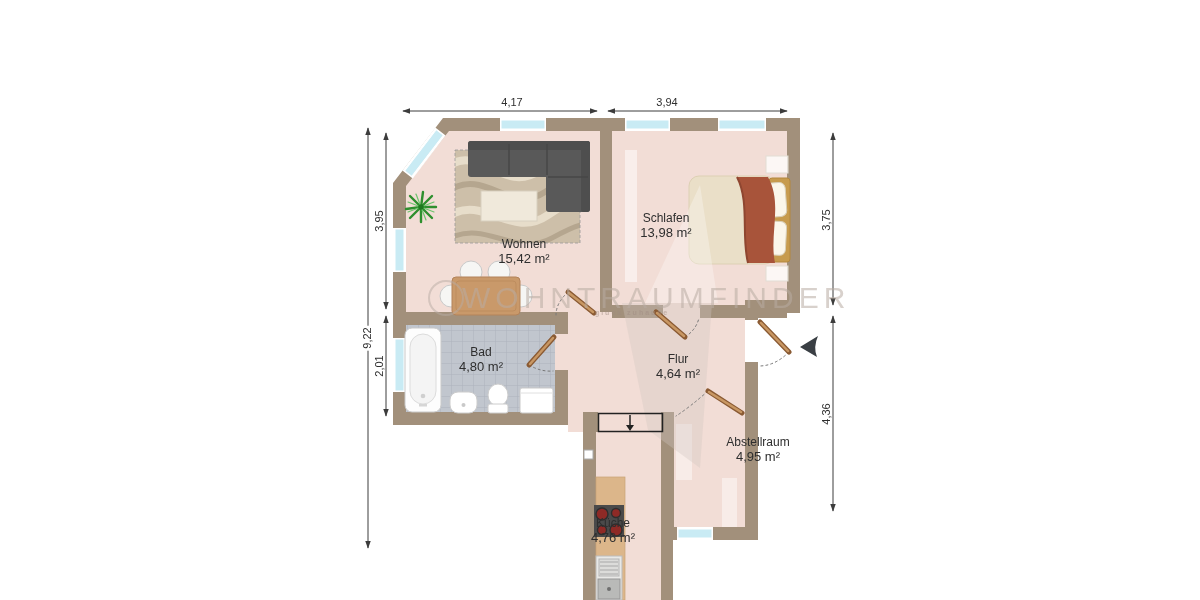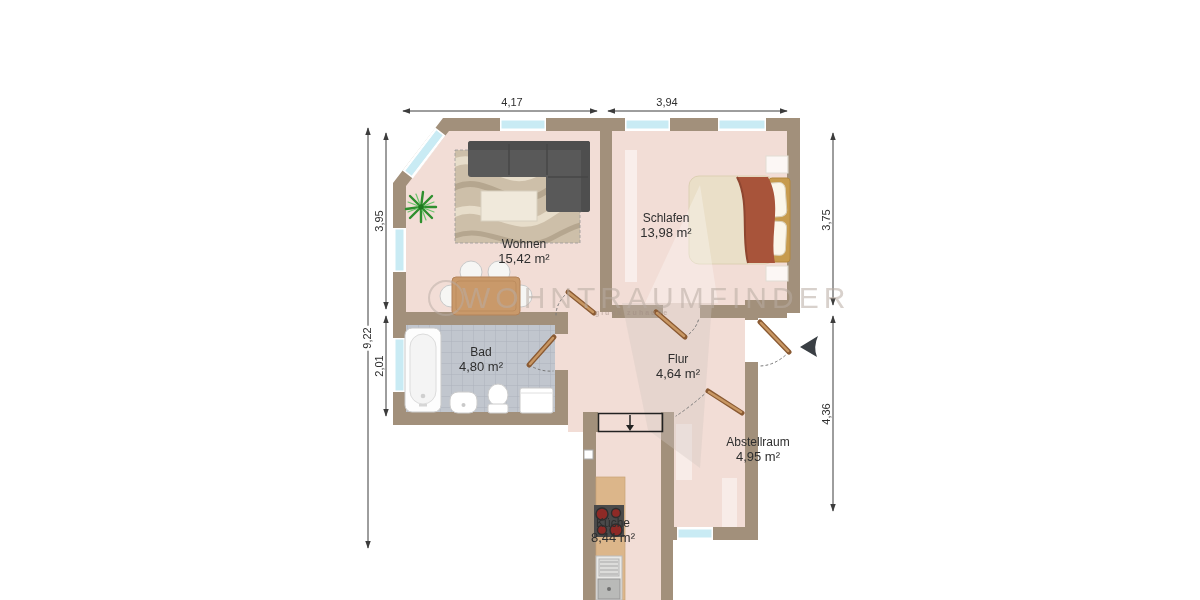--- a/index.html
+++ b/index.html
@@ -286,21 +286,21 @@
 <div class="lbl" style="left:646px;top:367px;margin-left:32px;">
   <div class="room-name">Flur</div>
   <div class="room-area">4,64 m²</div>
 </div>
 <div class="lbl" style="left:722px;top:450px;margin-left:36px;">
   <div class="room-name">Abstellraum</div>
   <div class="room-area">4,95 m²</div>
 </div>
 <div class="lbl" style="left:613px;top:531px;">
   <div class="room-name">Küche</div>
-  <div class="room-area">8,44 m²</div>
+  <div class="room-area">4,76 m²</div>
 </div>
 
 <div class="dim" style="left:512px;top:102px;">4,17</div>
 <div class="dim" style="left:667px;top:102px;">3,94</div>
 <div class="dim vert" style="left:367px;top:338px;">9,22</div>
 <div class="dim vert" style="left:379px;top:221px;">3,95</div>
 <div class="dim vert" style="left:379px;top:366px;">2,01</div>
 <div class="dim vert" style="left:826px;top:220px;">3,75</div>
 <div class="dim vert" style="left:826px;top:414px;">4,36</div>
 

